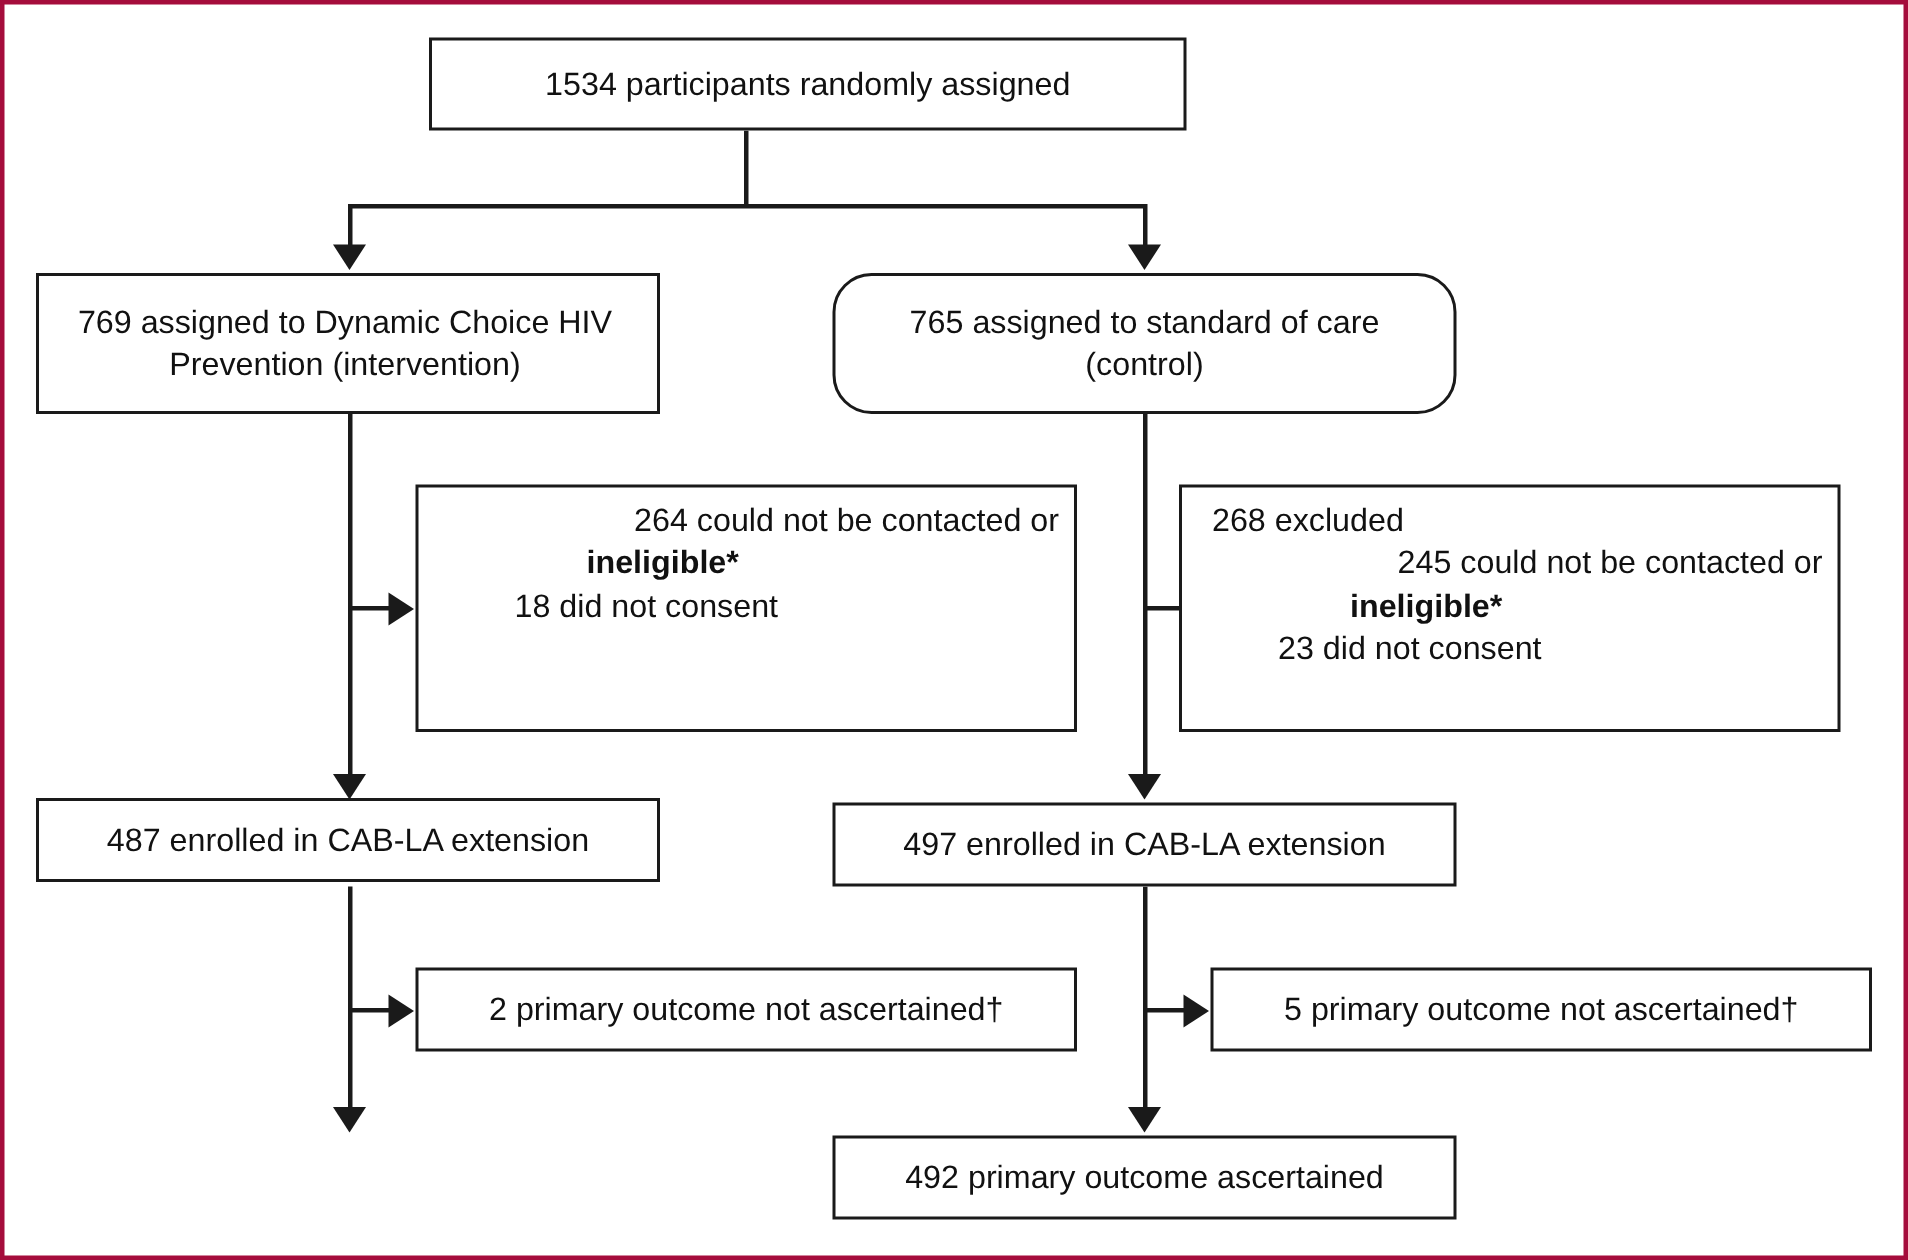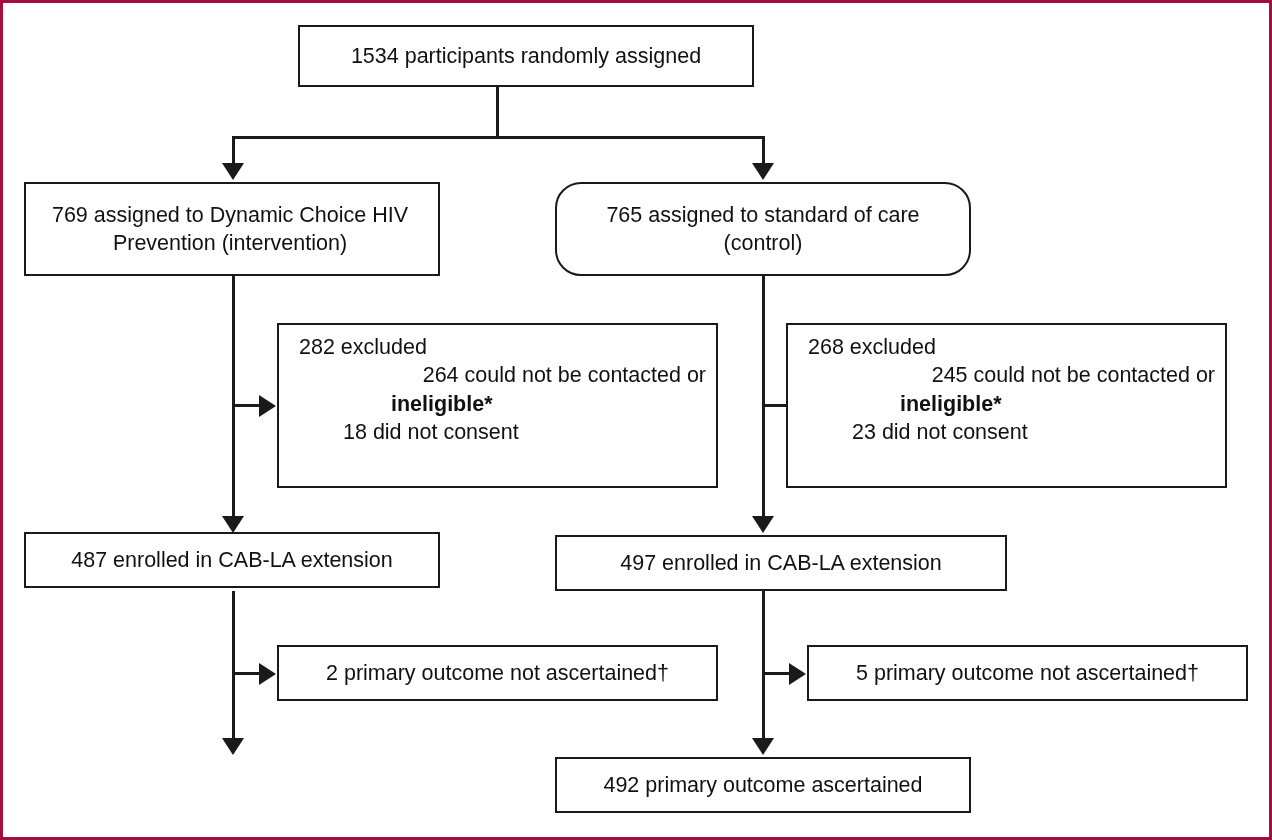--- a/index.html
+++ b/index.html
@@ -129,53 +129,52 @@
 
     <div class="conn h" style="left:762px; top:404px; width:30px;"></div>
     <div class="arrow-right" style="left:789px; top:395px;"></div>
 
     <div class="conn v" style="left:762px; top:591px; height:149px;"></div>
     <div class="arrow-down" style="left:752px; top:738px;"></div>
 
     <div class="conn h" style="left:762px; top:672px; width:30px;"></div>
     <div class="arrow-right" style="left:789px; top:663px;"></div>
 
-    <div class="box center pad" style="left:298px; top:25px; width:456px; height:62px;">
+    <div class="box center pad" style="left:286px; top:25px; width:505px; height:62px;">
       <div class="line">1534 participants randomly assigned</div>
     </div>
 
     <div class="box center pad" style="left:24px; top:182px; width:416px; height:94px;padding-left:10px;">
       <div class="line">769 assigned to Dynamic Choice HIV</div>
       <div class="line">Prevention (intervention)</div>
     </div>
 
     <div class="box center pad" style="left:555px; top:182px; width:416px; height:94px;border-radius:26px;">
       <div class="line">765 assigned to standard of care</div>
       <div class="line">(control)</div>
     </div>
 
     <div class="box excl" style="left:277px; top:323px; width:441px; height:165px;">
-      <div class="line l0">282 excluded</div>
       <div class="line l1">264 could not be contacted or</div>
       <div class="line l1b">ineligible*</div>
       <div class="line l2">18 did not consent</div>
     </div>
 
     <div class="box excl" style="left:786px; top:323px; width:441px; height:165px;">
       <div class="line l0">268 excluded</div>
       <div class="line l1">245 could not be contacted or</div>
       <div class="line l1b">ineligible*</div>
       <div class="line l2">23 did not consent</div>
     </div>
 
     <div class="box center pad" style="left:24px; top:532px; width:416px; height:56px;">
       <div class="line">487 enrolled in CAB-LA extension</div>
     </div>
 
-    <div class="box center pad" style="left:555px; top:535px; width:452px; height:56px;">
+    <div class="box center pad" style="left:555px; top:535px; width:416px; height:56px;">
       <div class="line">497 enrolled in CAB-LA extension</div>
     </div>
 
     <div class="box center pad" style="left:277px; top:645px; width:441px; height:56px;">
       <div class="line">2 primary outcome not ascertained†</div>
     </div>
 
     <div class="box center pad" style="left:807px; top:645px; width:441px; height:56px;">
       <div class="line">5 primary outcome not ascertained†</div>
     </div>

